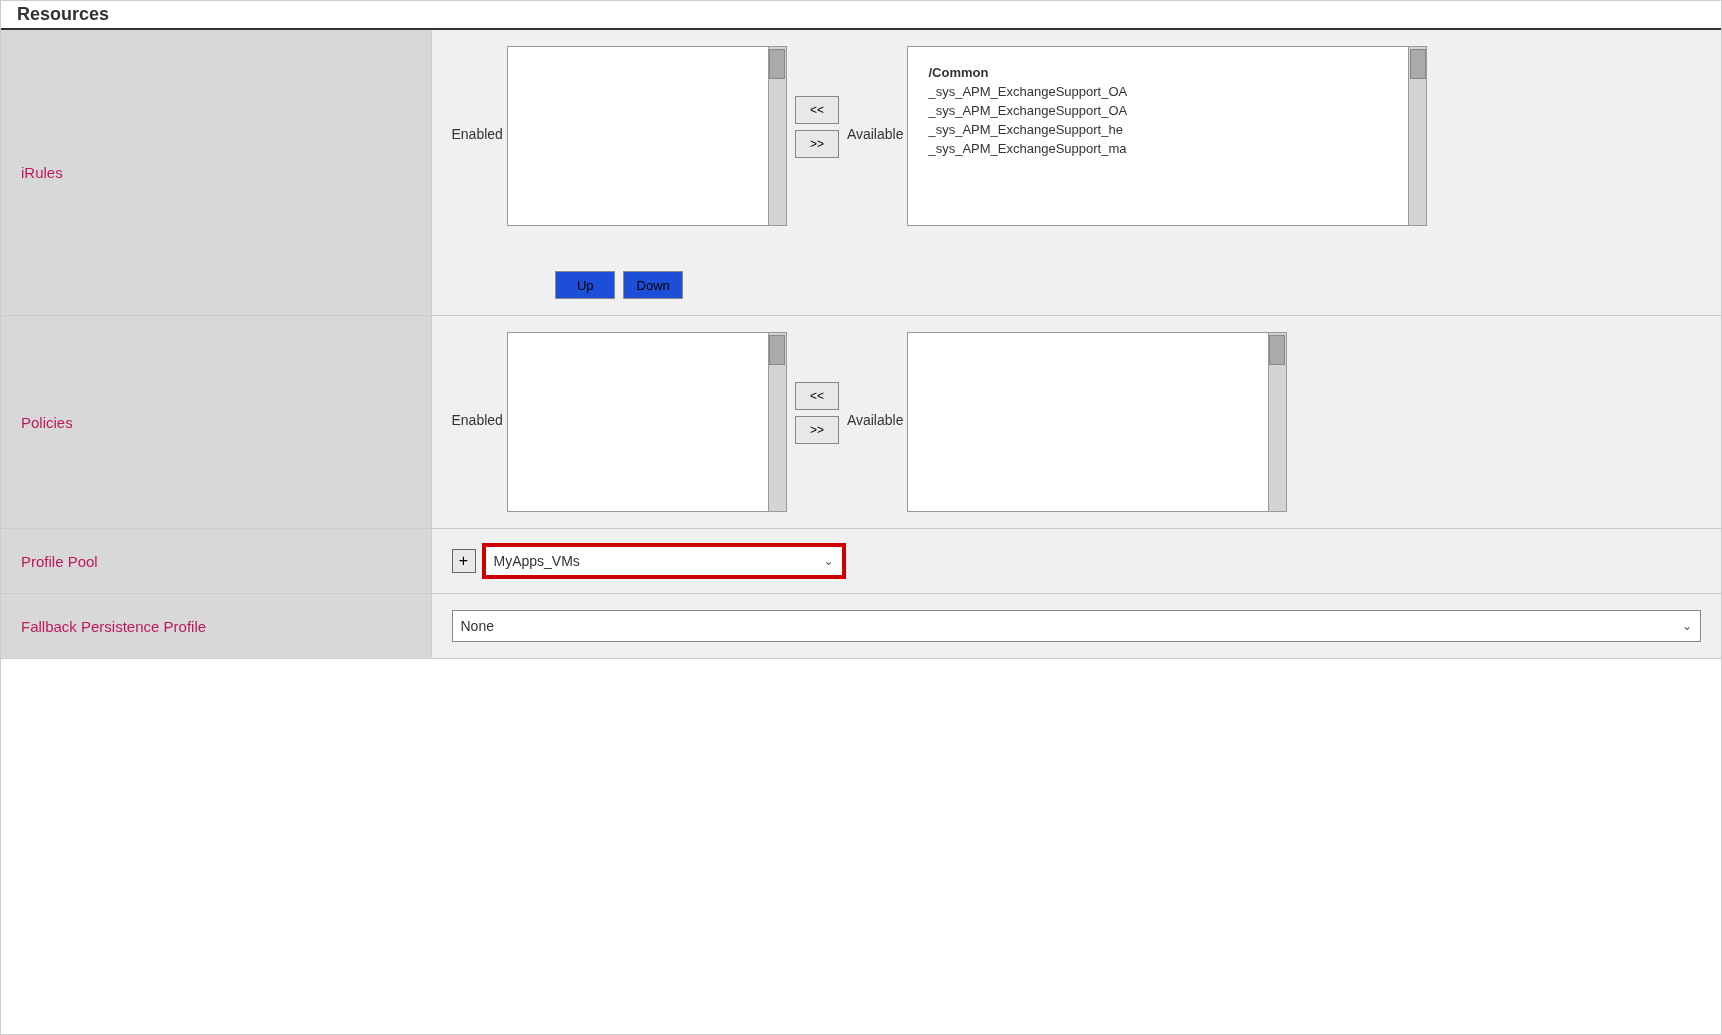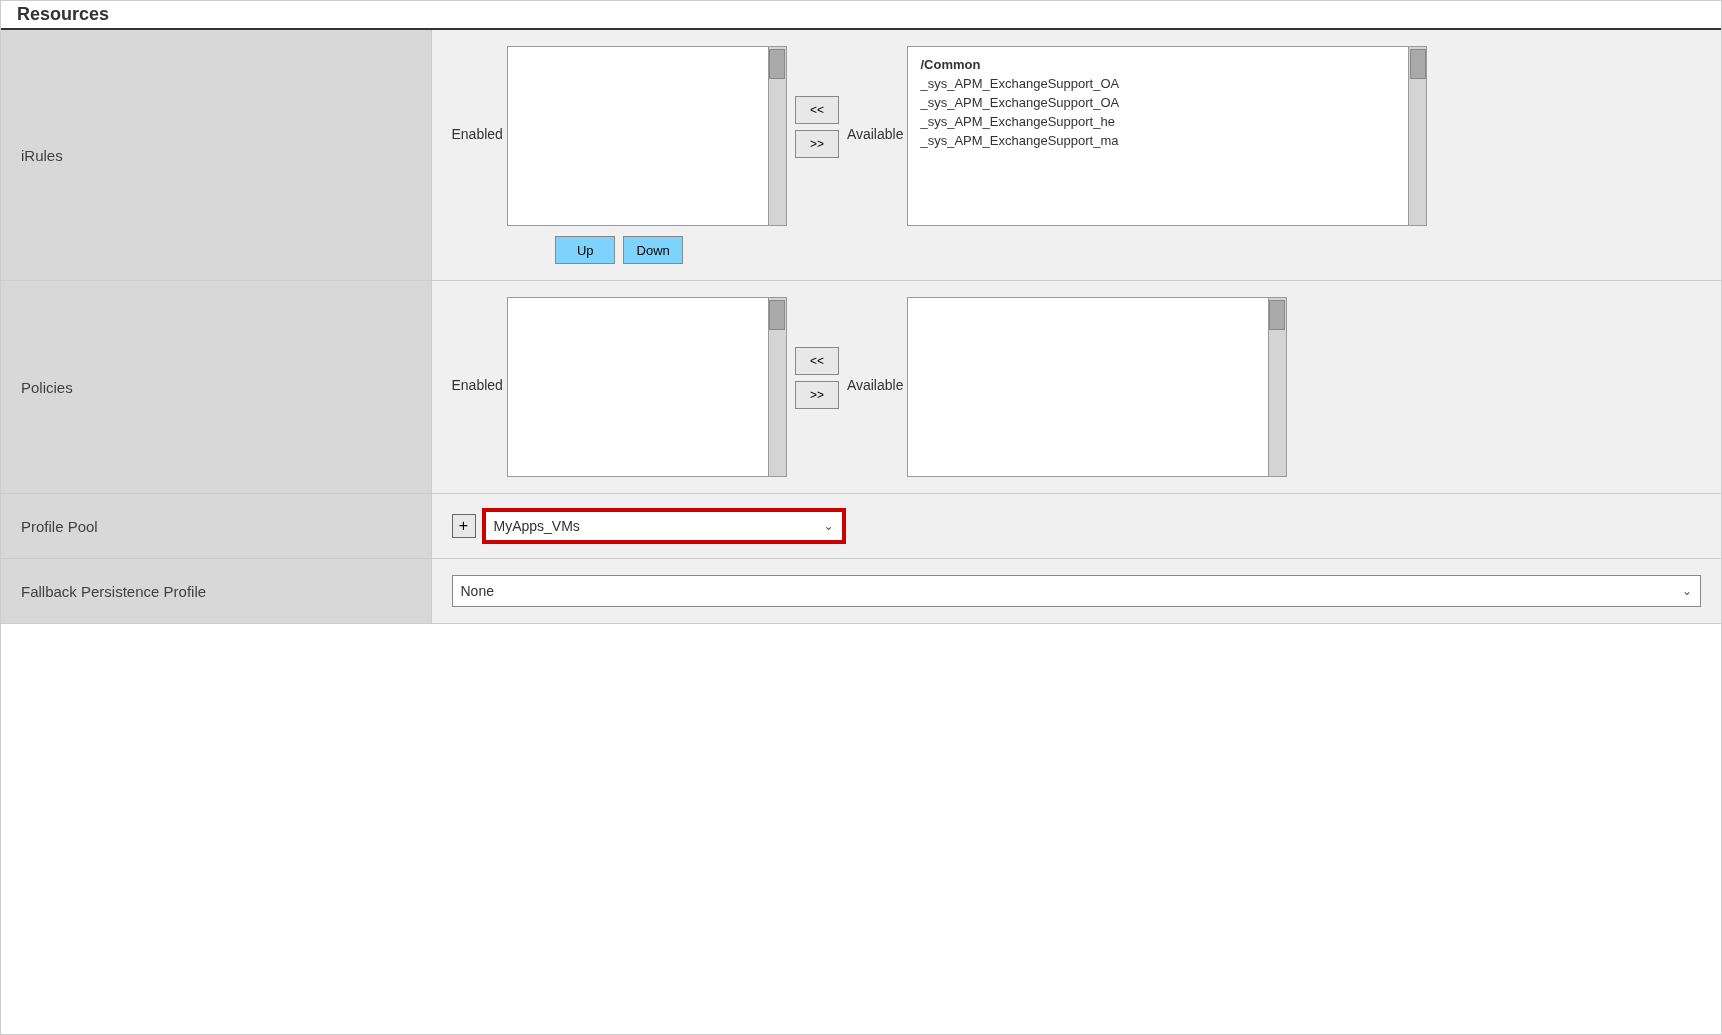--- a/index.html
+++ b/index.html
@@ -38,21 +38,21 @@
     .resources-table tr {
       border-bottom: 1px solid #ccc;
     }
 
     .label-cell {
       width: 430px;
       padding: 16px 20px;
       background: #d8d8d8;
       vertical-align: middle;
       font-size: 15px;
-      color: #404040;
+      color: #be185d;
       border-right: 1px solid #ccc;
     }
 
     .content-cell {
       padding: 16px 20px;
       background: #f0f0f0;
       vertical-align: top;
     }
 
     .dual-list-container {
@@ -86,21 +86,21 @@
     .list-box-irules-available {
       width: 520px;
       height: 180px;
       border: 1px solid #999;
       background: #fff;
       overflow: hidden;
       position: relative;
     }
 
     .list-box-content {
-      padding: 8px;
+      padding: 16px;
       font-size: 13px;
     }
 
     .list-box-item {
       padding: 2px 4px;
       white-space: nowrap;
     }
 
     .list-box-item.bold {
       font-weight: bold;
@@ -151,26 +151,27 @@
       display: flex;
       gap: 8px;
       margin-top: 10px;
       justify-content: center;
     }
 
     .up-down-btn {
       width: 60px;
       height: 28px;
       border: 1px solid #888;
-      background: #7dd3fc;
+      background: #1d4ed8;
       cursor: pointer;
       font-size: 13px;
       display: flex;
       align-items: center;
       justify-content: center;
+      margin-top: 35px;
     }
 
     .default-pool-row .content-cell {
       vertical-align: middle;
     }
 
     .pool-row-inner {
       display: flex;
       align-items: center;
       gap: 8px;

